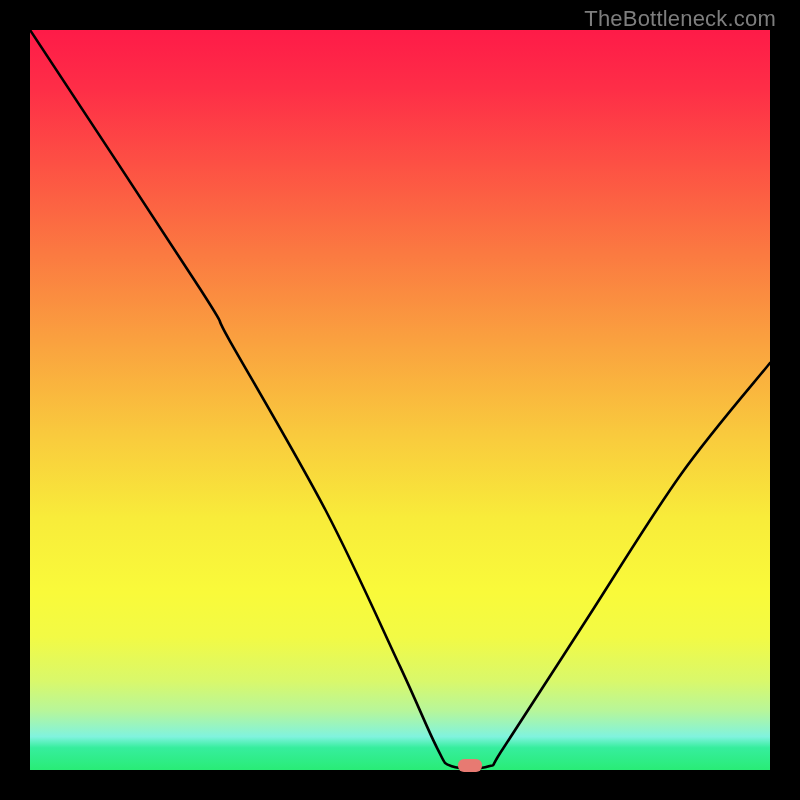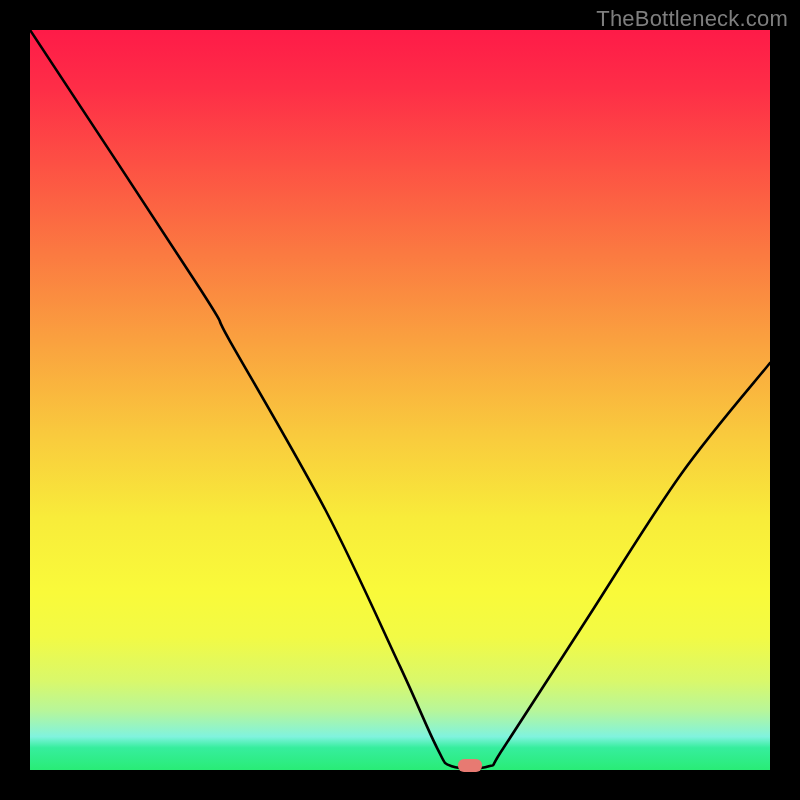--- a/index.html
+++ b/index.html
@@ -13,21 +13,21 @@
   }
   .frame {
     position: relative;
     width: 800px;
     height: 800px;
     background: #000;
   }
   .watermark {
     position: absolute;
     top: 6px;
-    right: 12px;
+    right: 24px;
     color: #7e7e7e;
     font-size: 22px;
     font-weight: 500;
     letter-spacing: 0.2px;
     z-index: 10;
   }
   .plot-area {
     position: absolute;
     left: 30px;
     top: 30px;

